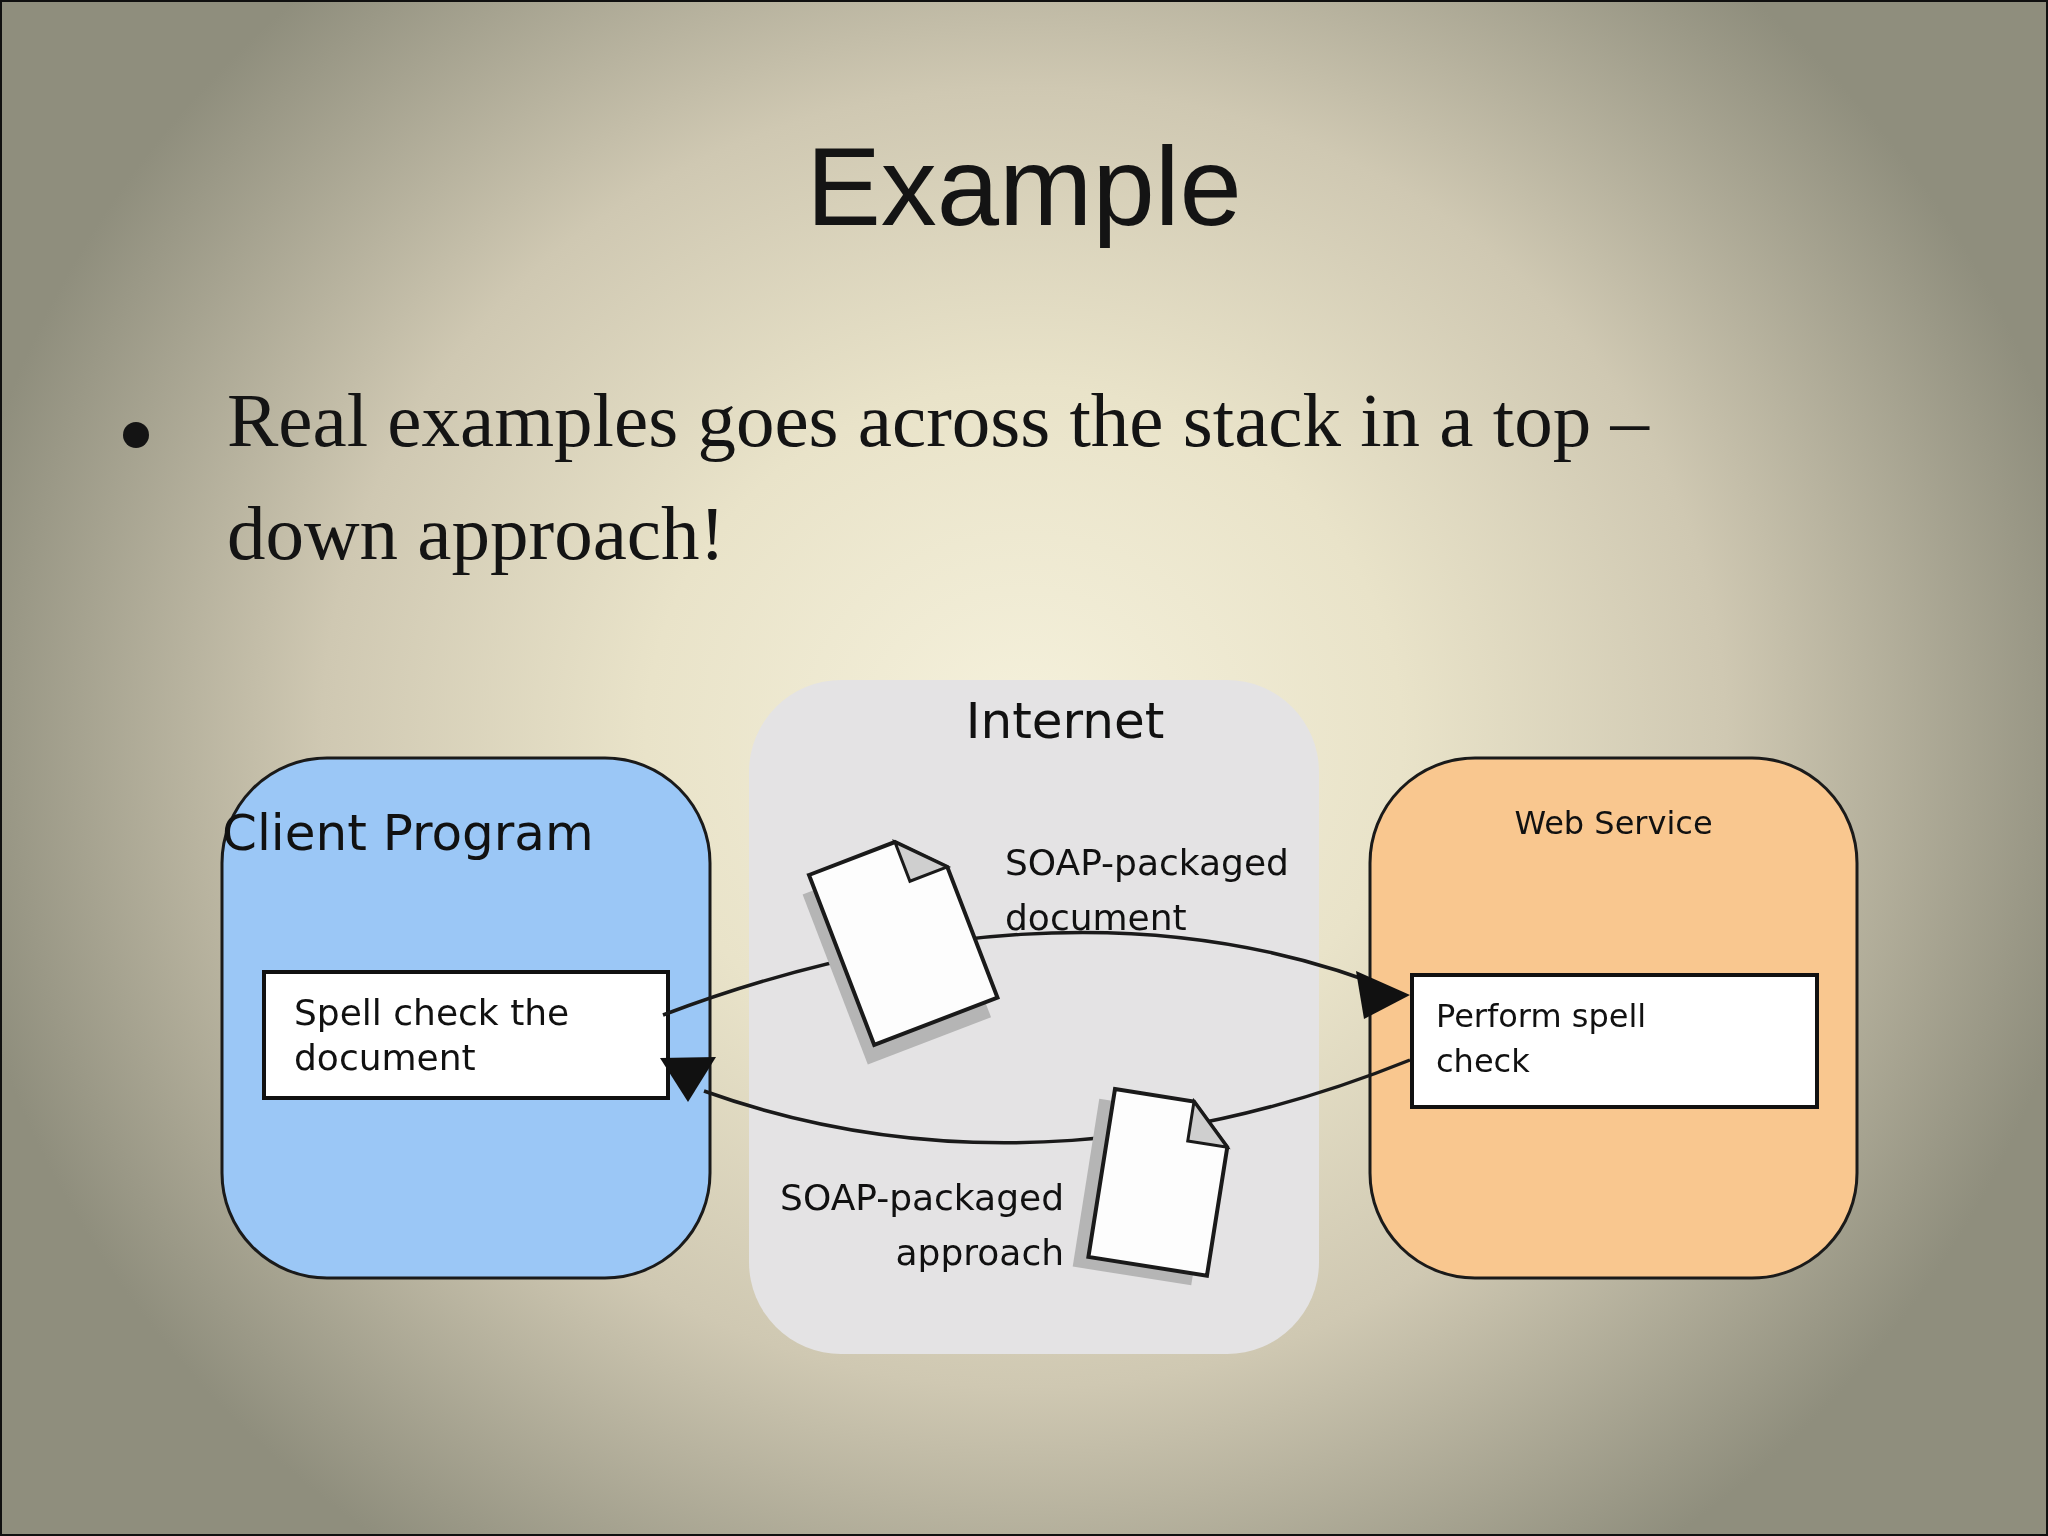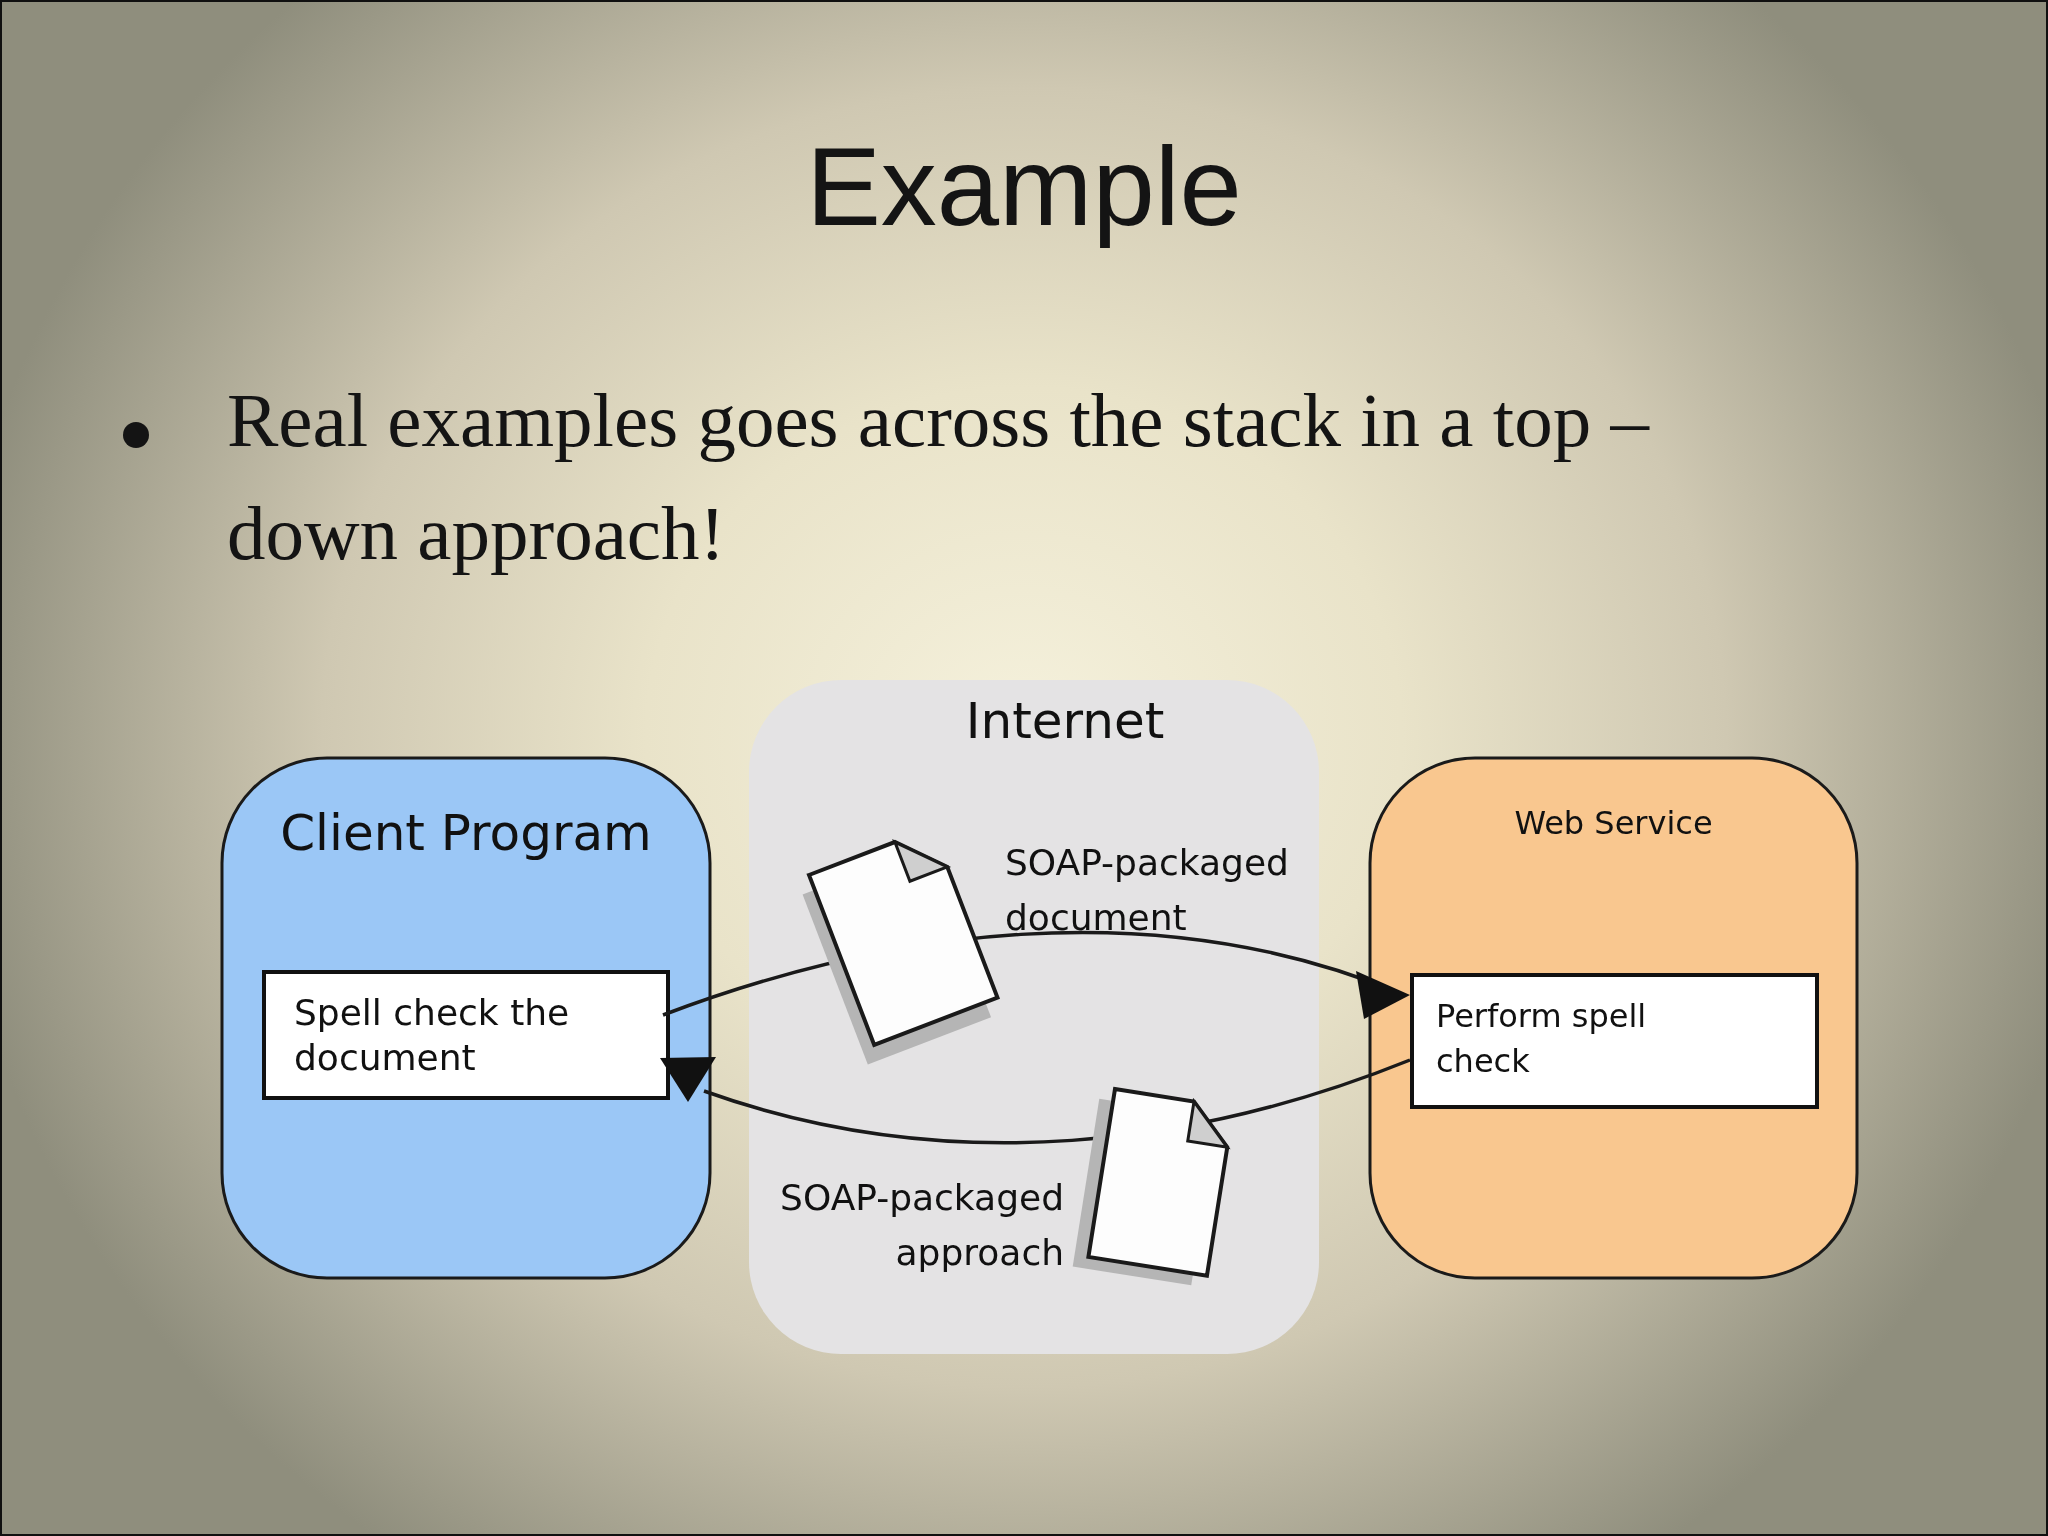--- a/index.html
+++ b/index.html
@@ -30,21 +30,21 @@
     font-family:Liberation Serif, serif;
     font-size:77px;line-height:113px;color:#141414;margin-left:21px;
   }
   .diagram-svg{position:absolute;left:0;top:0;width:2048px;height:1536px;}
   .dlabel{
     position:absolute;
     font-family:"DejaVu Sans",sans-serif;
     color:#111;white-space:nowrap;
   }
   .lbl-internet{left:778px;top:690px;width:570px;text-align:center;font-size:50px;}
-  .lbl-client{left:220px;top:802px;width:488px;text-align:center;font-size:50px;}
+  .lbl-client{left:220px;top:802px;width:488px;font-size:50px;}
   .lbl-web{left:1368px;top:802px;width:487px;text-align:center;font-size:32px;}
   .lbl-client-box{left:292px;top:988px;font-size:36px;line-height:45px;}
   .lbl-web-box{left:1434px;top:992px;font-size:32px;line-height:45px;}
   .lbl-request{left:1003px;top:833px;font-size:36px;line-height:55px;}
   .lbl-response{left:700px;top:1168px;width:362px;text-align:right;font-size:36px;line-height:55px;}
 </style>
 </head>
 <body>
 
 <div class="slide">

